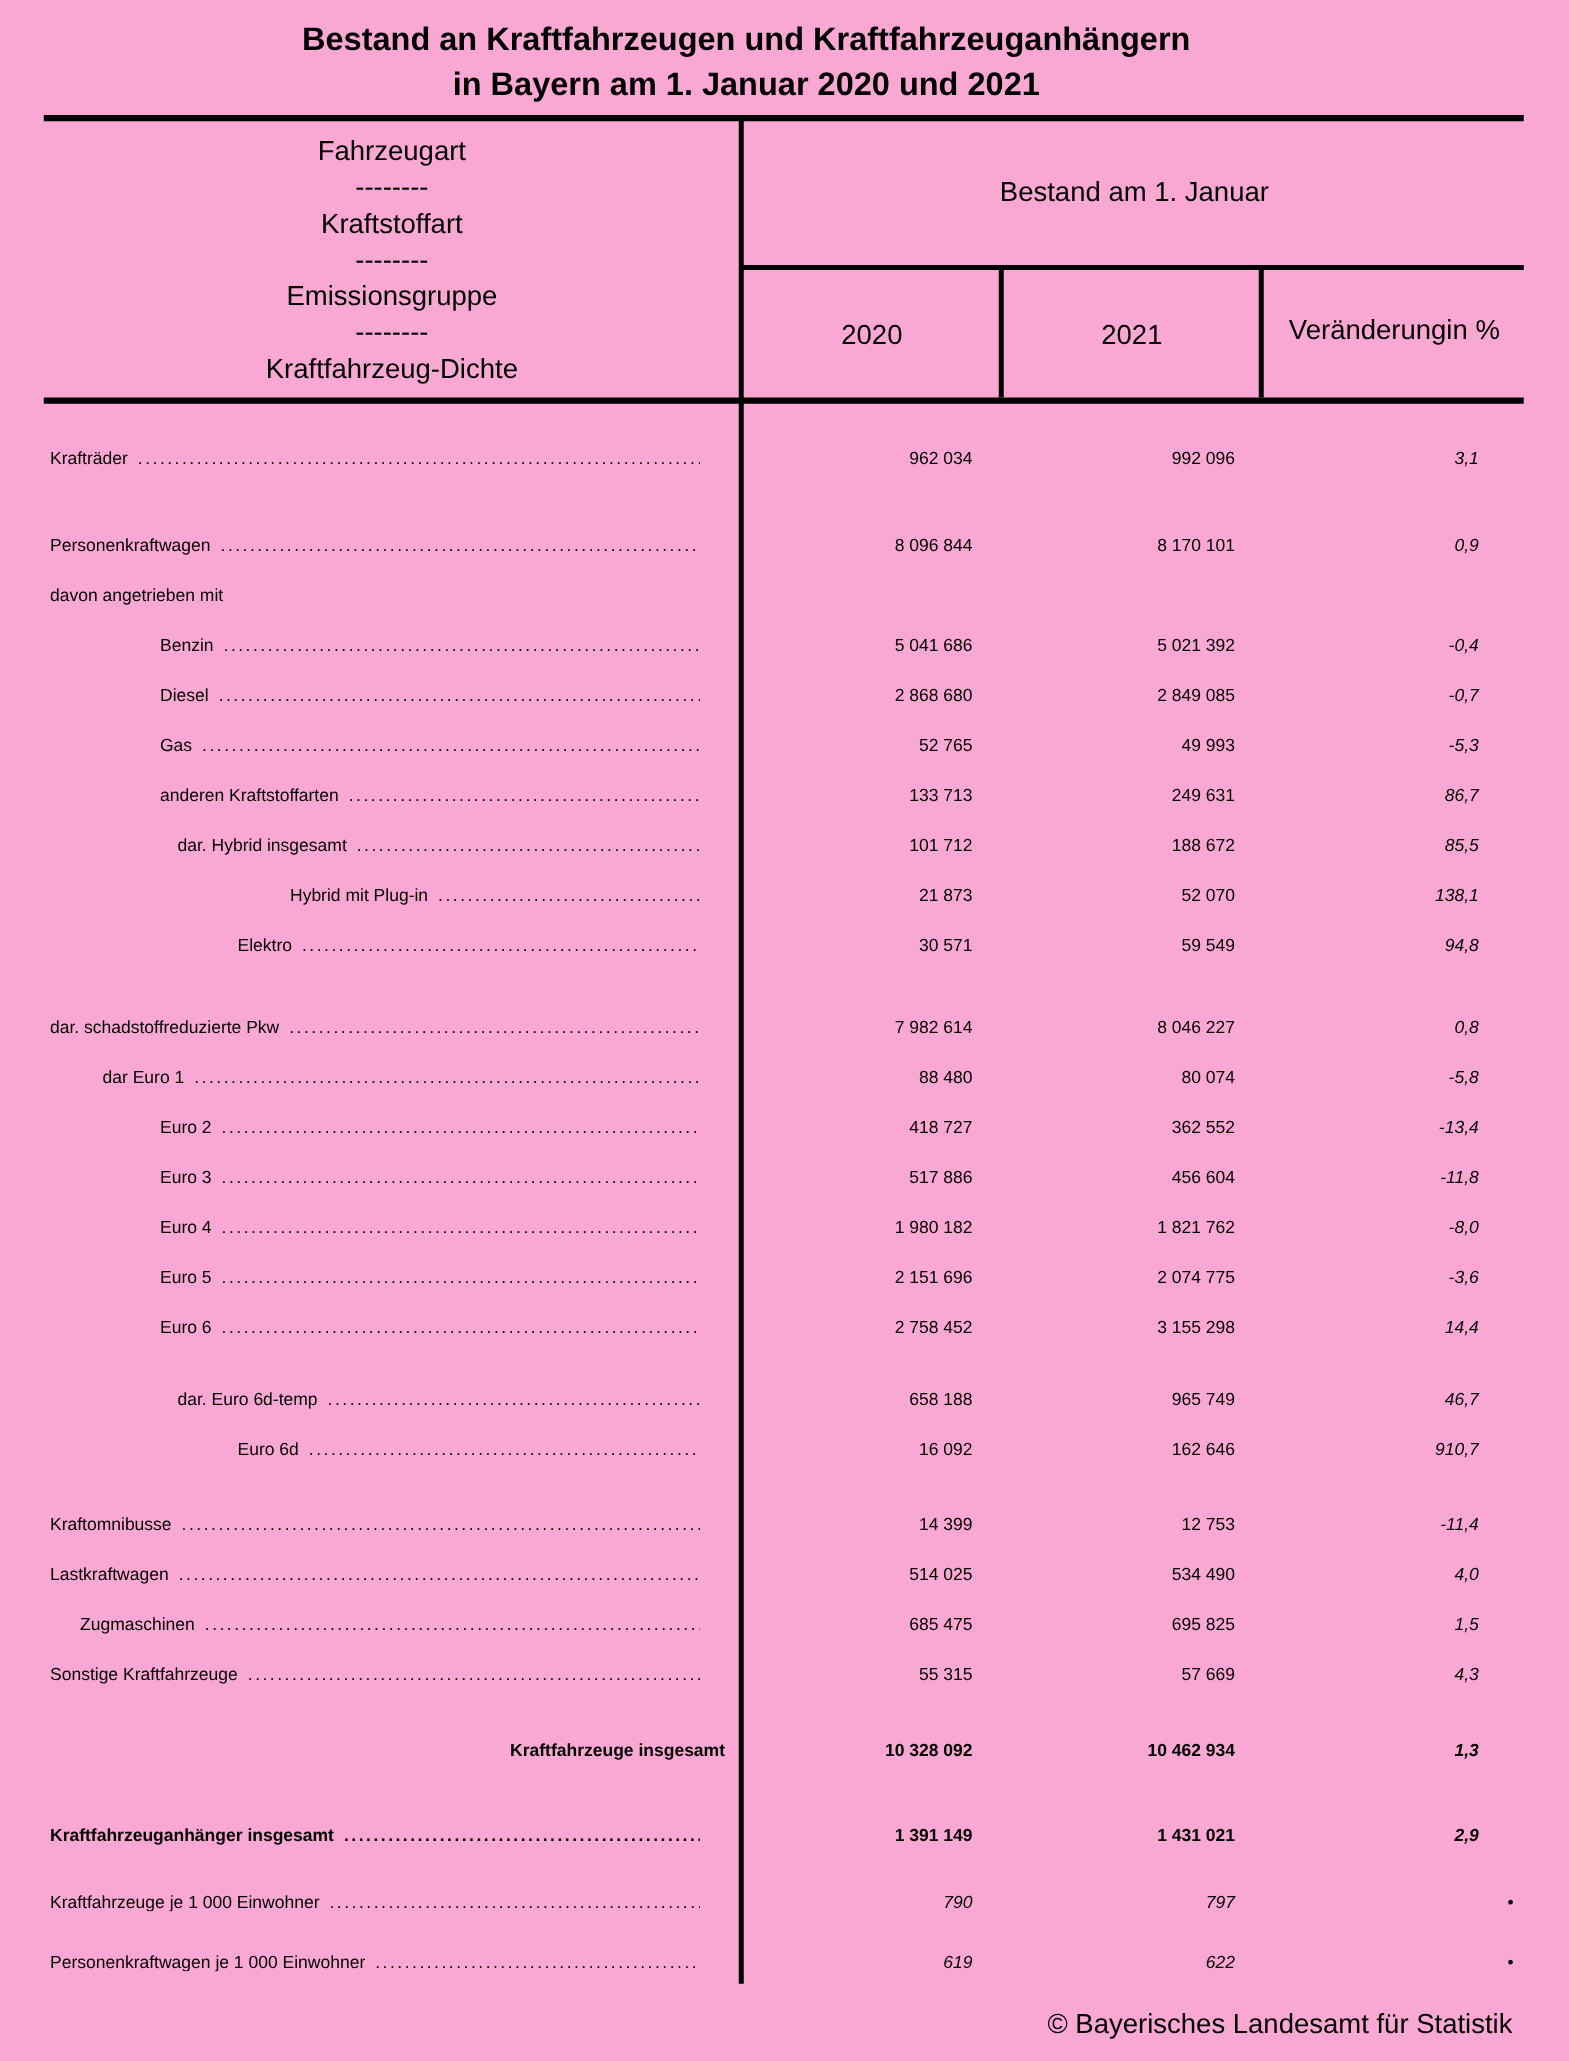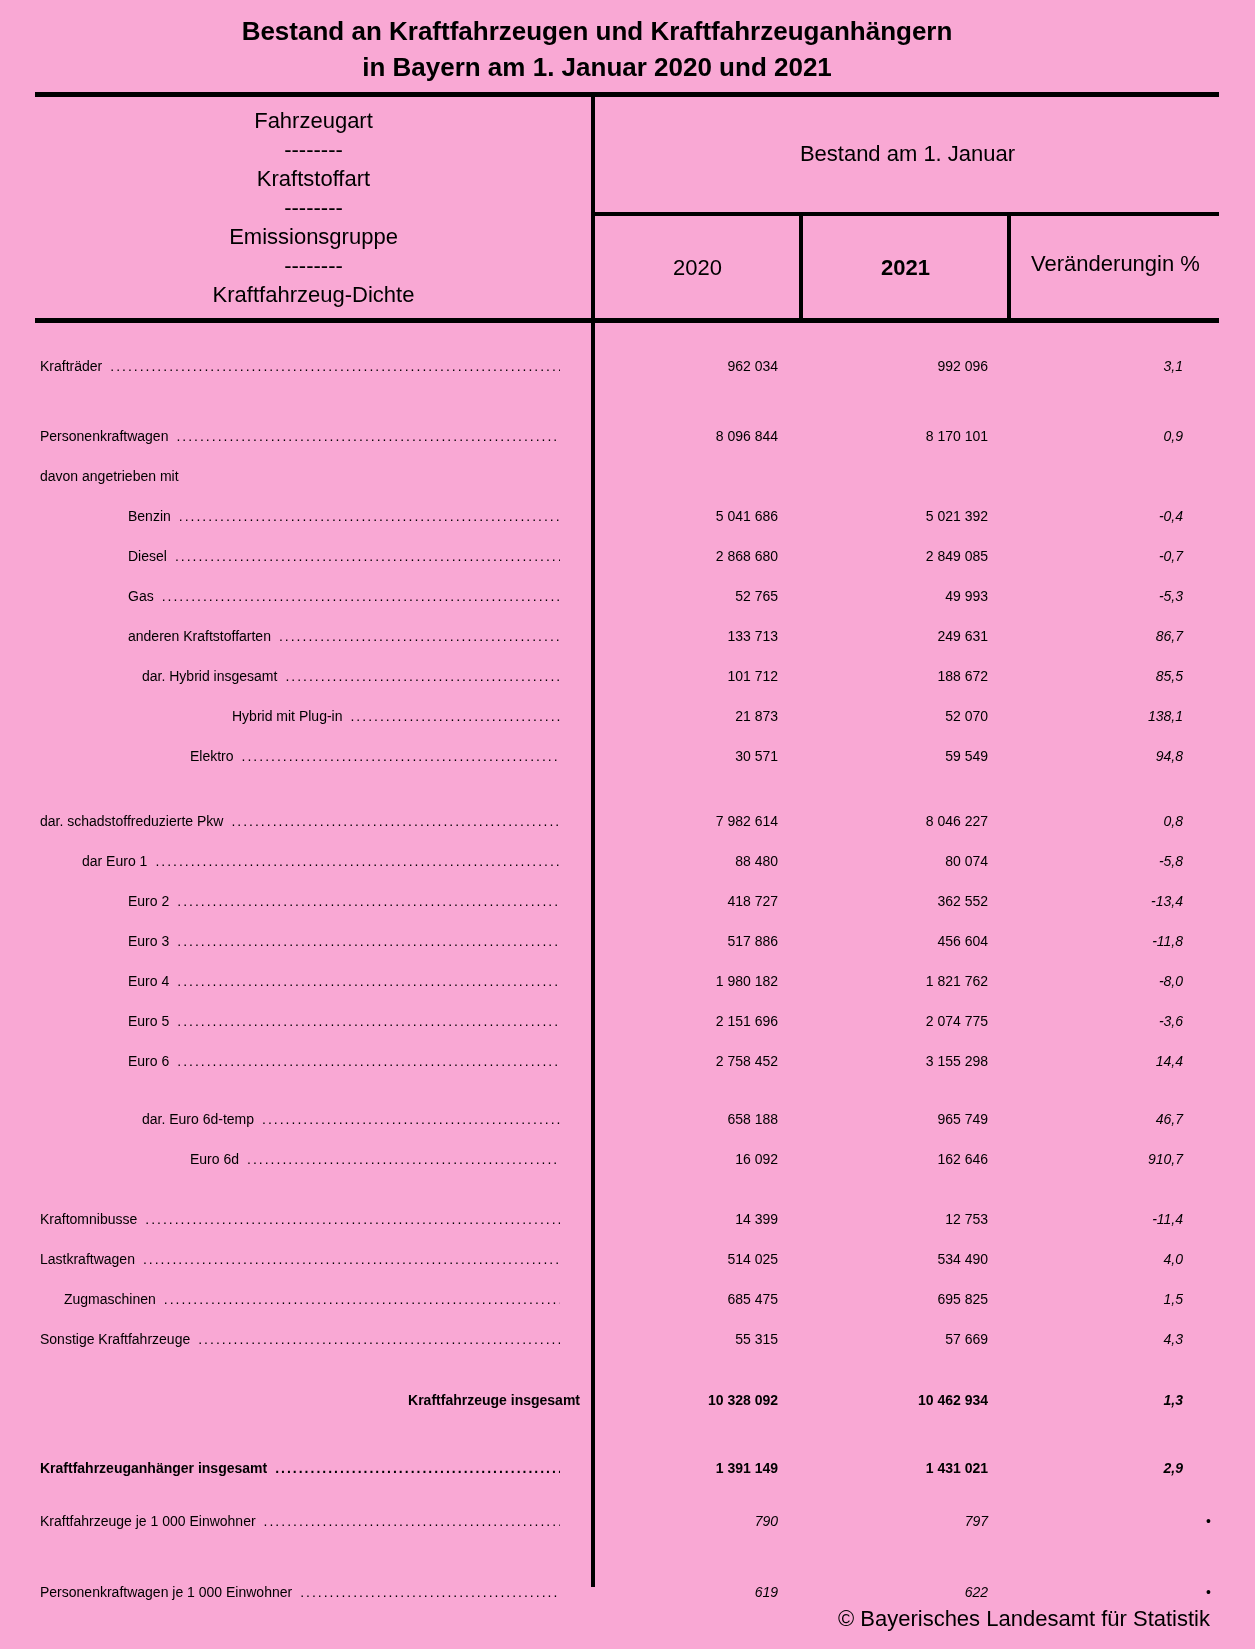--- a/index.html
+++ b/index.html
@@ -17,21 +17,21 @@
     position:absolute; left:35px; top:97px; width:557px; height:221px;
     display:flex; flex-direction:column; justify-content:center; align-items:center;
     font-size:22px; line-height:29px; text-align:center;
   }
   .hdr-cell {
     position:absolute; display:flex; align-items:center; justify-content:center;
     font-size:22px; text-align:center; line-height:30px;
   }
   .hdr-bestand { left:596px; top:97px;  width:623px; height:114px; }
   .hdr-y2020   { left:596px; top:218px; width:203px; height:100px; }
-  .hdr-y2021   { left:804px; top:218px; width:203px; height:100px;font-weight:bold; }
+  .hdr-y2021   { left:804px; top:218px; width:203px; height:100px; }
   .hdr-ver     { left:1012px; top:214px; width:207px; height:100px; }
 
   .tbody { position:absolute; left:35px; top:323px; width:1184px; }
   .row { display:flex; align-items:center; height:40px; font-size:14px; }
   .row.bold { font-weight:bold; }
   .lbl { width:557px; box-sizing:border-box; display:flex; align-items:center; overflow:hidden; }
   .lbl-text { white-space:nowrap; }
   .lbl-text.right { flex:1 1 auto; text-align:right; padding-right:12px; }
   .leader {
     flex:1 1 auto; overflow:hidden; white-space:nowrap;
@@ -310,21 +310,21 @@
       </div>
       <div class="row" style="margin-top: 25px;">
         <div class="lbl">
           <span class="lbl-text" style="padding-left: 5px;">Kraftfahrzeuge je 1 000 Einwohner</span>
           <span class="leader">......................................................................................................................................................</span>
         </div>
         <div class="v20 ital">790</div>
         <div class="v21 ital">797</div>
         <div class="vchg bullet">•</div>
       </div>
-      <div class="row" style="margin-top: 31px;">
+      <div class="row" style="margin-top: 8px;">
         <div class="lbl">
           <span class="lbl-text" style="padding-left: 5px;">Personenkraftwagen je 1 000 Einwohner</span>
           <span class="leader">......................................................................................................................................................</span>
         </div>
         <div class="v20 ital">619</div>
         <div class="v21 ital">622</div>
         <div class="vchg bullet">•</div>
       </div>
     </div>
 

